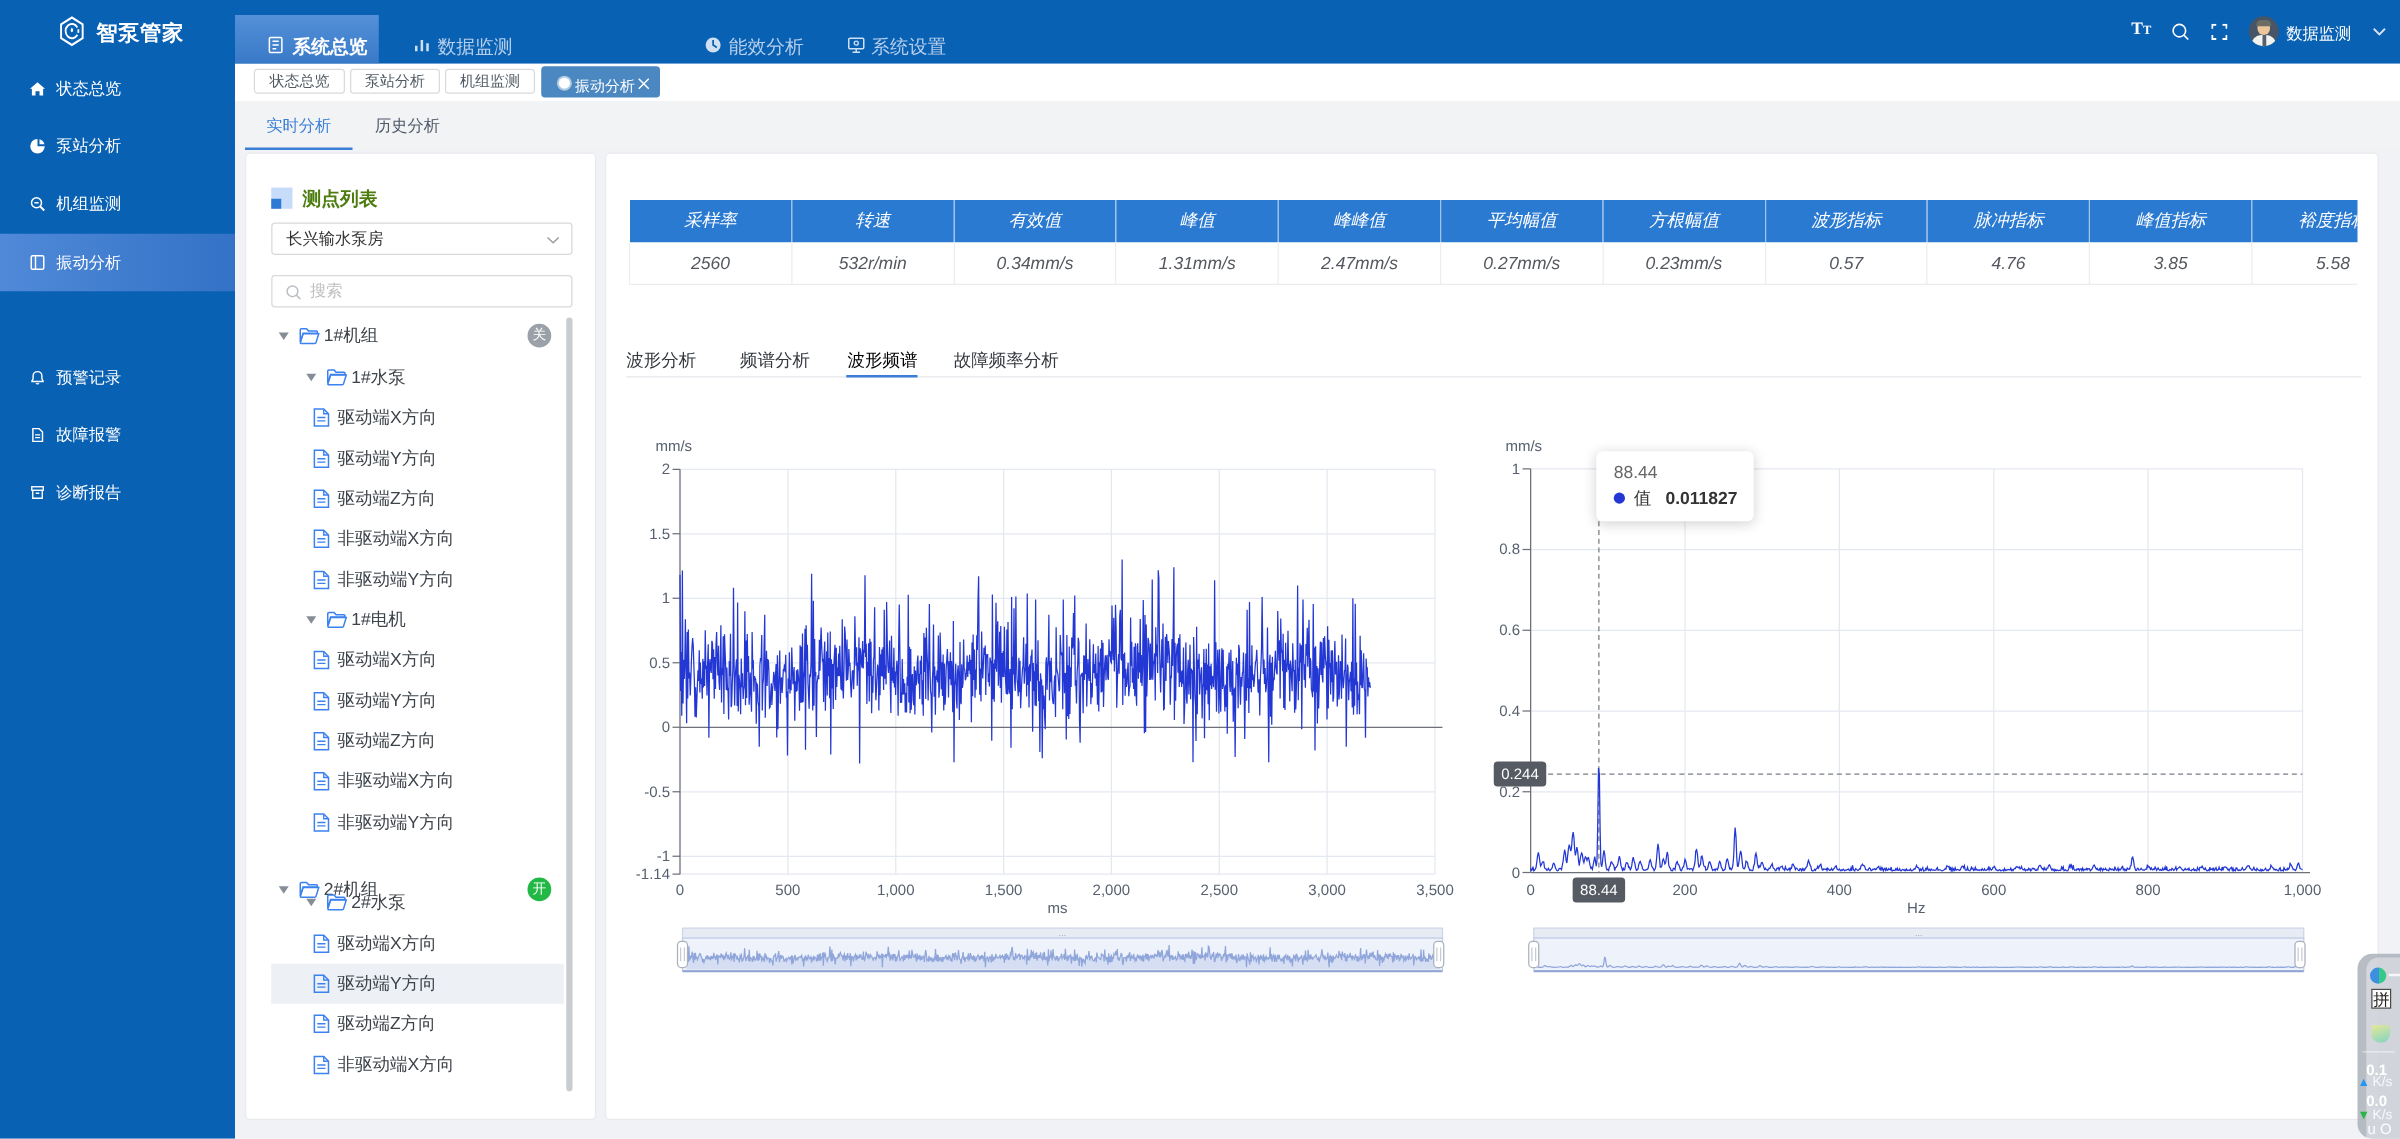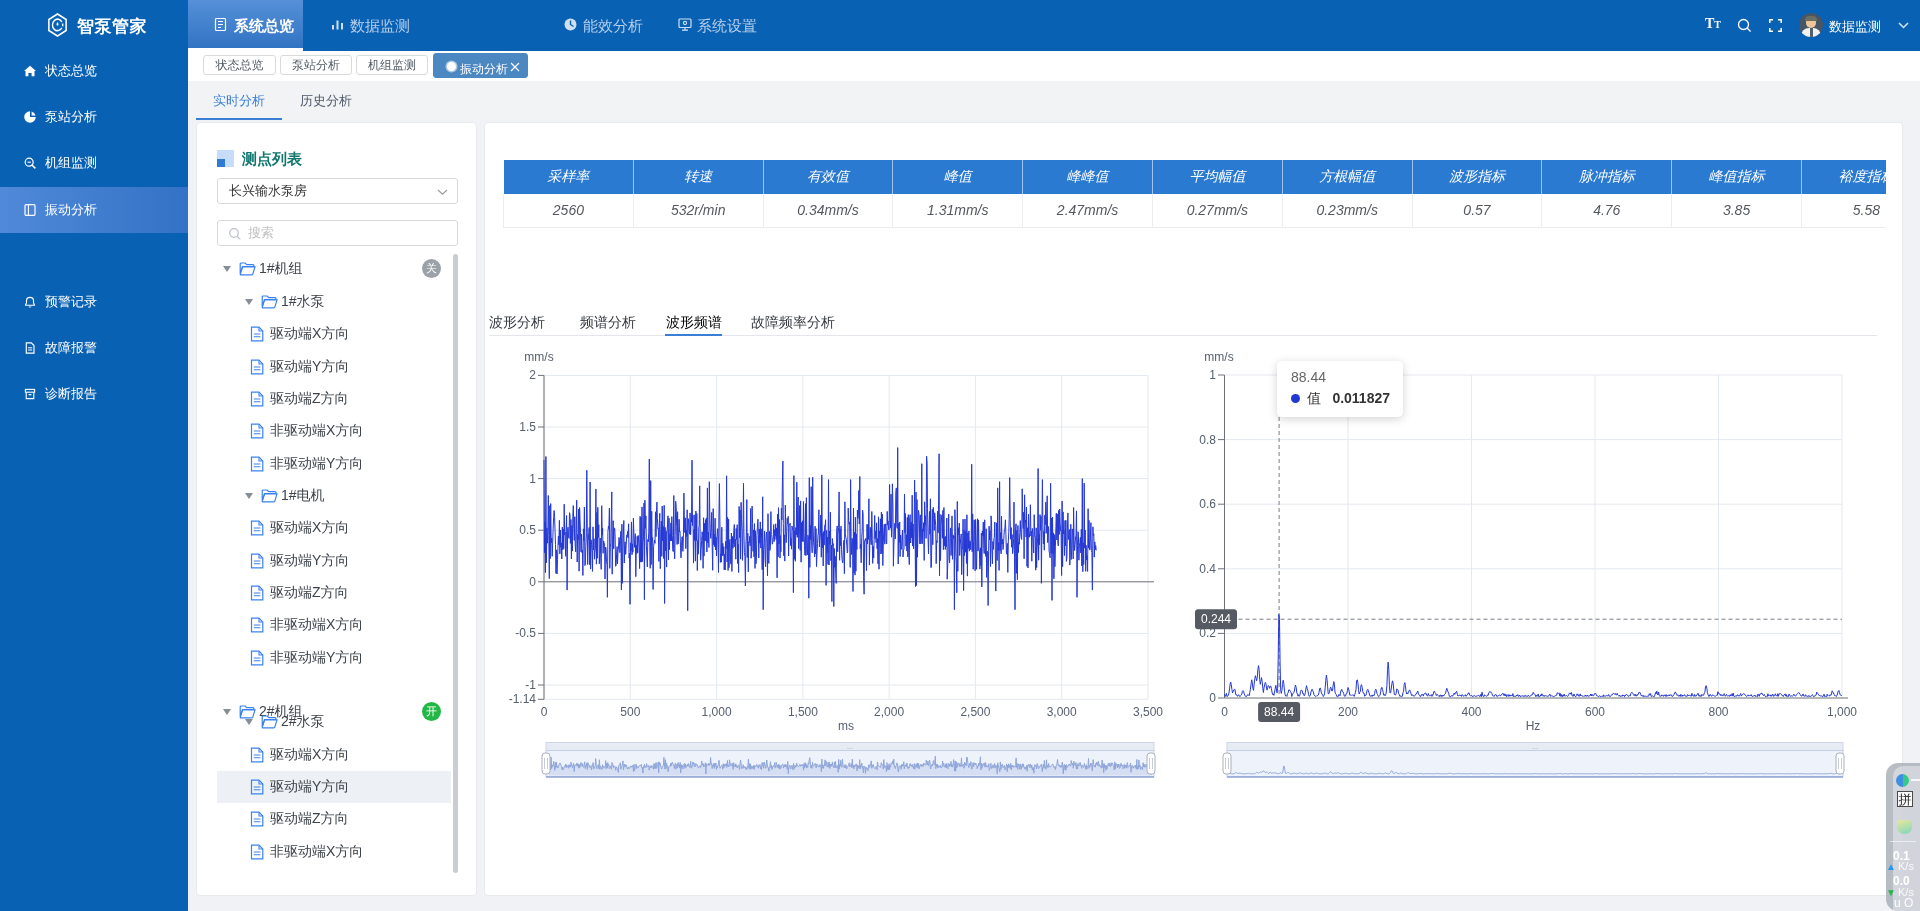--- a/index.html
+++ b/index.html
@@ -8,58 +8,58 @@
 
 #sidebar{position:absolute;left:0;top:0;width:188px;height:911px;background:#0961b4;}
 #logo{position:absolute;left:0;top:0;width:188px;height:51px;color:#fff;}
 #logo .t{position:absolute;left:77px;top:15px;font-size:17px;font-weight:bold;letter-spacing:0.5px;}
 .sitem{position:absolute;left:0;width:188px;height:46px;color:#fff;font-size:13px;}
 .sitem .txt{position:absolute;left:45px;top:50%;transform:translateY(-50%);}
 .sitem svg{position:absolute;left:23px;top:50%;transform:translateY(-50%);}
 .sactive{background:linear-gradient(90deg,#5089d8 0%,#3372c6 100%);}
 
 #topbar{position:absolute;left:188px;top:0;width:1732px;height:51px;background:#0961b4;}
-.nitem{position:absolute;top:0;height:51px;color:#b6cfec;font-size:15px;}
+.nitem{position:absolute;top:12px;height:51px;color:#b6cfec;font-size:15px;}
 .nitem .txt{position:absolute;top:50%;transform:translateY(-50%);white-space:nowrap;}
 .nactive{background:linear-gradient(180deg,#5590d8 0%,#2f72c2 100%);color:#fff;font-weight:bold;}
 .nactive:after{content:"";position:absolute;left:0;bottom:0;width:100%;height:3px;background:#fff;}
 .topico{position:absolute;top:50%;transform:translateY(-50%);}
 
 #chiprow{position:absolute;left:188px;top:51px;width:1732px;height:30px;background:#fff;}
 .chip{position:absolute;top:4px;height:20px;border:1px solid #d9dadc;border-radius:3px;background:#fff;color:#515a63;font-size:12px;line-height:18px;text-align:center;}
 .chipa{background:#4b87c1!important;border-color:#4b87c1!important;color:#fff!important;top:2px!important;height:25px!important;line-height:23px!important;}
 
 #subtabs{position:absolute;left:188px;top:81px;width:1732px;height:39px;background:#f2f3f5;}
 .stab{position:absolute;top:0;height:39px;font-size:13px;color:#4e5969;line-height:39px;text-align:center;}
 .staba{color:#3a7fd5;}
 .staba:after{content:"";position:absolute;left:0;bottom:0;width:86px;height:2px;background:#3a7fd5;}
 
 #lpanel{position:absolute;left:196px;top:122px;width:281px;height:774px;background:#fff;border:1px solid #e9eaee;border-radius:4px;}
 #mpanel{position:absolute;left:484px;top:122px;width:1419px;height:774px;background:#fff;border:1px solid #e9eaee;border-radius:4px;}
 
-#ptitle{position:absolute;left:45px;top:27px;font-size:15px;font-weight:bold;color:#0f766e;}
+#ptitle{position:absolute;left:45px;top:27px;font-size:15px;font-weight:bold;color:#4d7c0f;}
 .sqbig{position:absolute;left:20px;top:27px;width:17px;height:17px;background:#c7dcf8;}
 .sqsm{position:absolute;left:20px;top:36px;width:8px;height:8px;background:#2f7ad4;}
 .selbox{position:absolute;left:20px;top:55px;width:241px;height:26px;border:1px solid #d9d9d9;border-radius:3px;background:#fff;font-size:13px;color:#333;line-height:24px;padding-left:11px;}
 .srchbox{position:absolute;left:20px;top:97px;width:241px;height:26px;border:1px solid #d9d9d9;border-radius:3px;background:#fff;font-size:13px;color:#bfbfbf;line-height:24px;padding-left:30px;}
 .trow{position:absolute;left:4px;width:258px;height:32px;font-size:14px;color:#3d434a;}
 .trow .lbl{position:absolute;top:50%;transform:translateY(-50%);white-space:nowrap;}
 .trowsel::before{content:"";position:absolute;left:16px;top:0;width:234px;height:32px;background:#edf0f5;}
 .caret{position:absolute;top:50%;transform:translateY(-50%);width:0;height:0;border-left:4.5px solid transparent;border-right:4.5px solid transparent;border-top:6px solid #878d96;}
 .badge{position:absolute;left:221px;width:19px;height:19px;border-radius:50%;color:#fff;font-size:11px;text-align:center;line-height:19px;}
 #treethumb{position:absolute;left:256px;top:131px;width:5px;height:619px;background:#c9ccd0;border-radius:3px;}
 
 #tblwrap{position:absolute;left:18px;top:37px;width:1383px;height:105px;overflow:hidden;font-style:italic;}
 table.mt{border-collapse:collapse;table-layout:fixed;width:1428px;}
 table.mt th{background:#2b7ad2;color:#fff;font-weight:normal;font-size:14px;height:34px;border-right:1px solid rgba(255,255,255,0.55);}
 table.mt th:last-child{border-right:none;}
 table.mt td{background:#fff;color:#54585e;font-size:14px;text-align:center;height:33px;border-right:1px solid #ecedef;border-bottom:1px solid #ecedef;}
 table.mt td:first-child{border-left:1px solid #ecedef;}
 
-#ctabs{position:absolute;left:4px;top:157px;width:1388px;height:22px;border-bottom:1px solid #e5e6eb;font-size:14px;color:#33383e;margin-top:34px;}
+#ctabs{position:absolute;left:16px;top:157px;width:1388px;height:22px;border-bottom:1px solid #e5e6eb;font-size:14px;color:#33383e;}
 .ctab{position:absolute;top:0;white-space:nowrap;}
 .ctaba{color:#000000;}
 
 #tooltip{position:absolute;left:1277px;top:361px;width:126px;height:56px;background:#fff;border-radius:5px;box-shadow:0 2px 10px rgba(0,0,0,0.18);z-index:5;}
 #tooltip .l1{position:absolute;left:14px;top:8px;font-size:14px;color:#666;}
 #tooltip .dot{position:absolute;left:14px;top:33px;width:9px;height:9px;border-radius:50%;background:#2337d4;}
 #tooltip .k{position:absolute;left:30px;top:29px;font-size:14px;color:#333;}
 #tooltip .vv{position:absolute;right:13px;top:29px;font-size:14px;font-weight:bold;color:#333;}
 
 #fwidget{position:absolute;left:1886px;top:763px;width:34px;height:148px;background:rgba(166,172,181,0.8);border-radius:12px 0 0 12px;}

